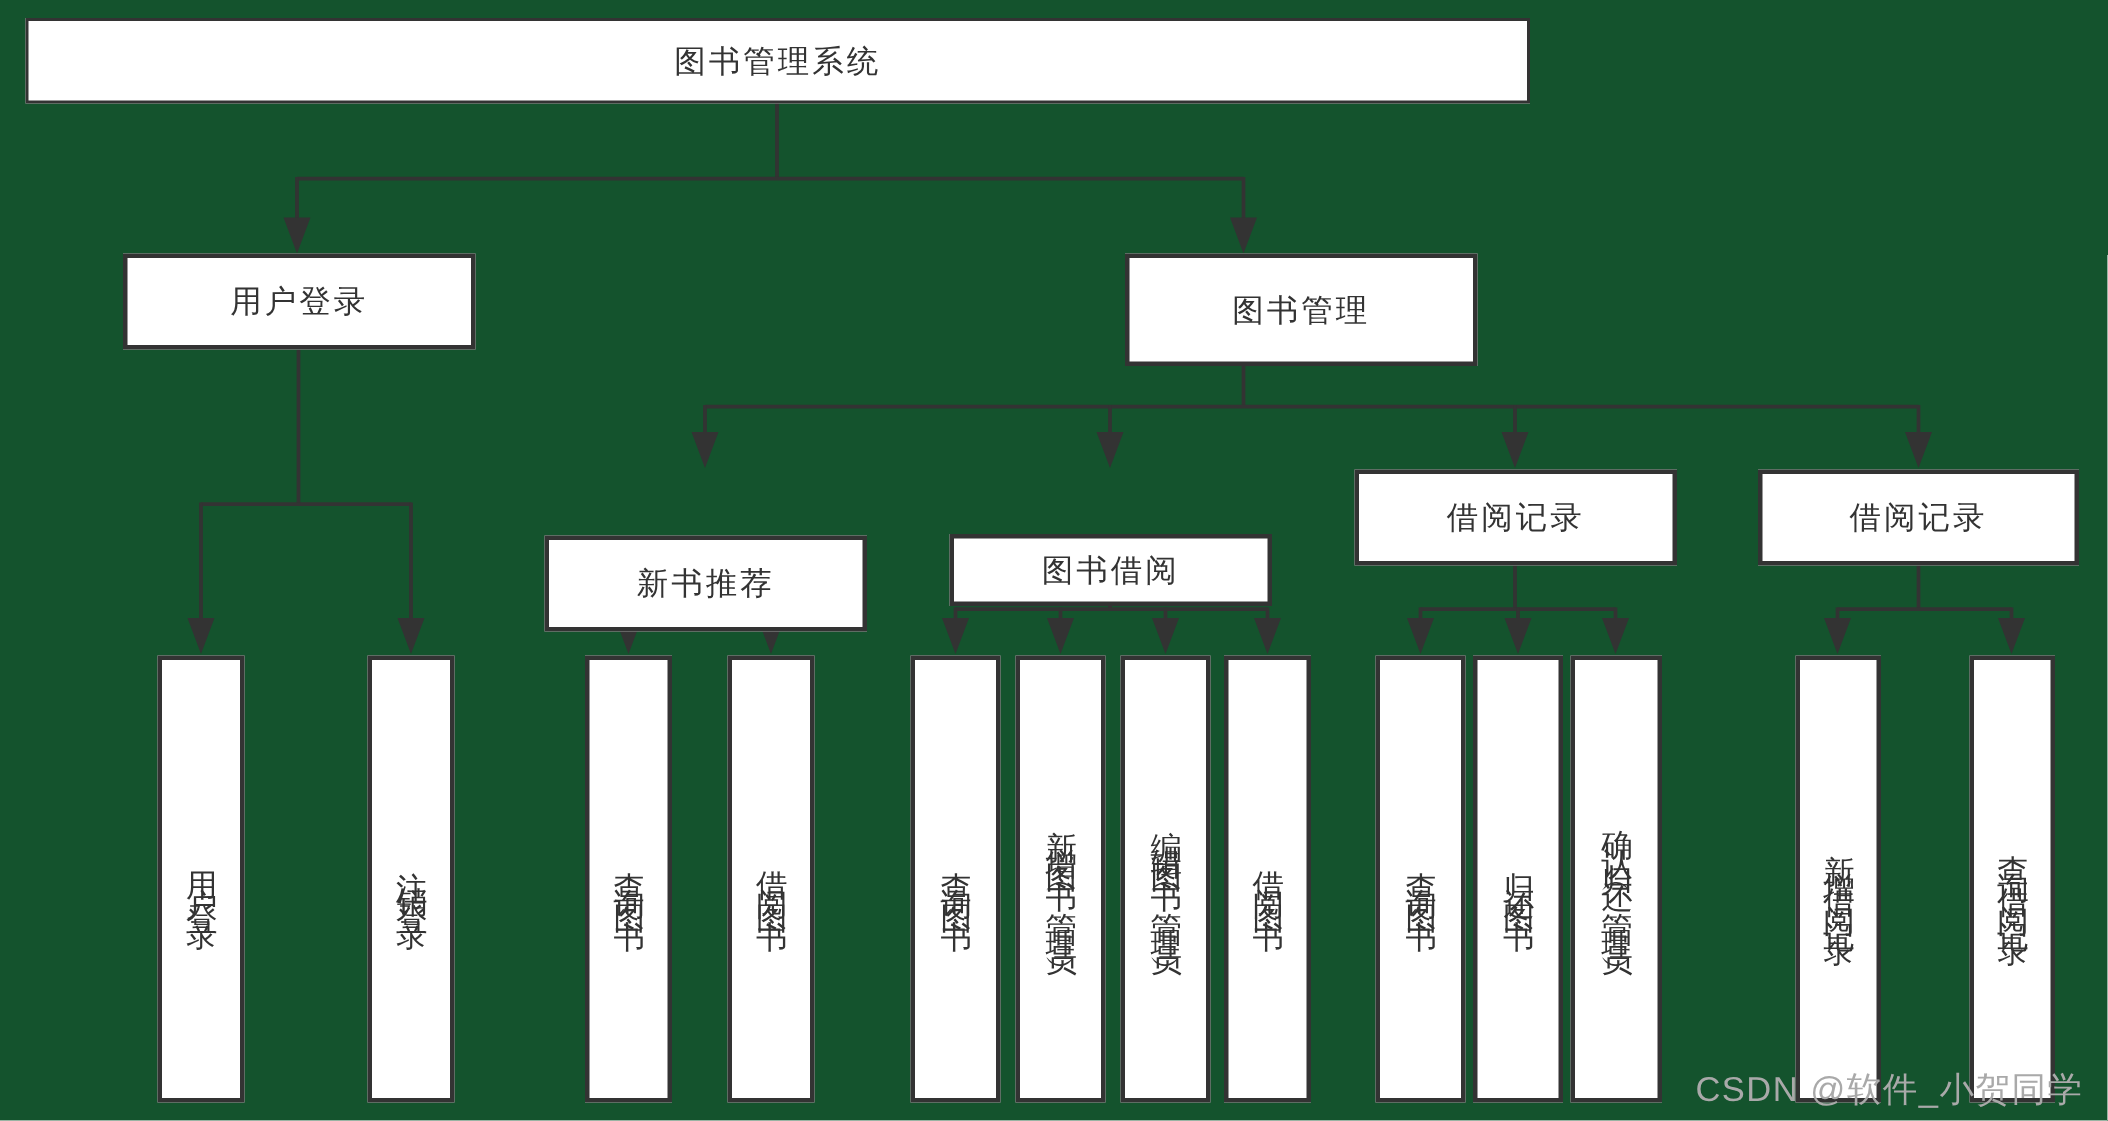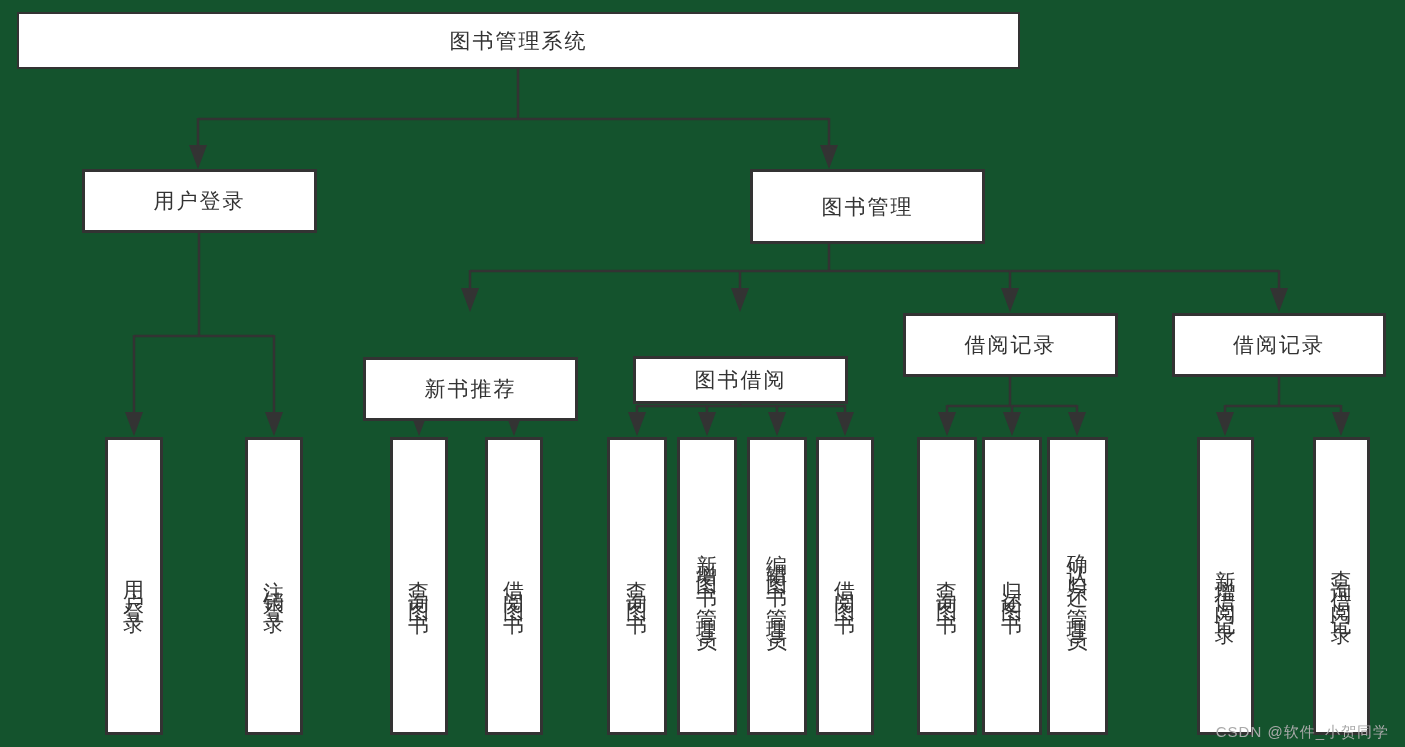--- a/index.html
+++ b/index.html
@@ -48,21 +48,21 @@
     writing-mode: vertical-lr;
     text-orientation: mixed;
     font-size: 21px;
     letter-spacing: 11px;
     line-height: 1;
   }
   .watermark {
     position: absolute;
     right: 16px;
     bottom: 5px;
-    font-size: 15px;
+    font-size: 23px;
     color: #a9a9a9;
     letter-spacing: 1px;
     z-index: 3;
     white-space: nowrap;
   }
 </style>
 </head>
 <body>
 
 <div class="canvas">

